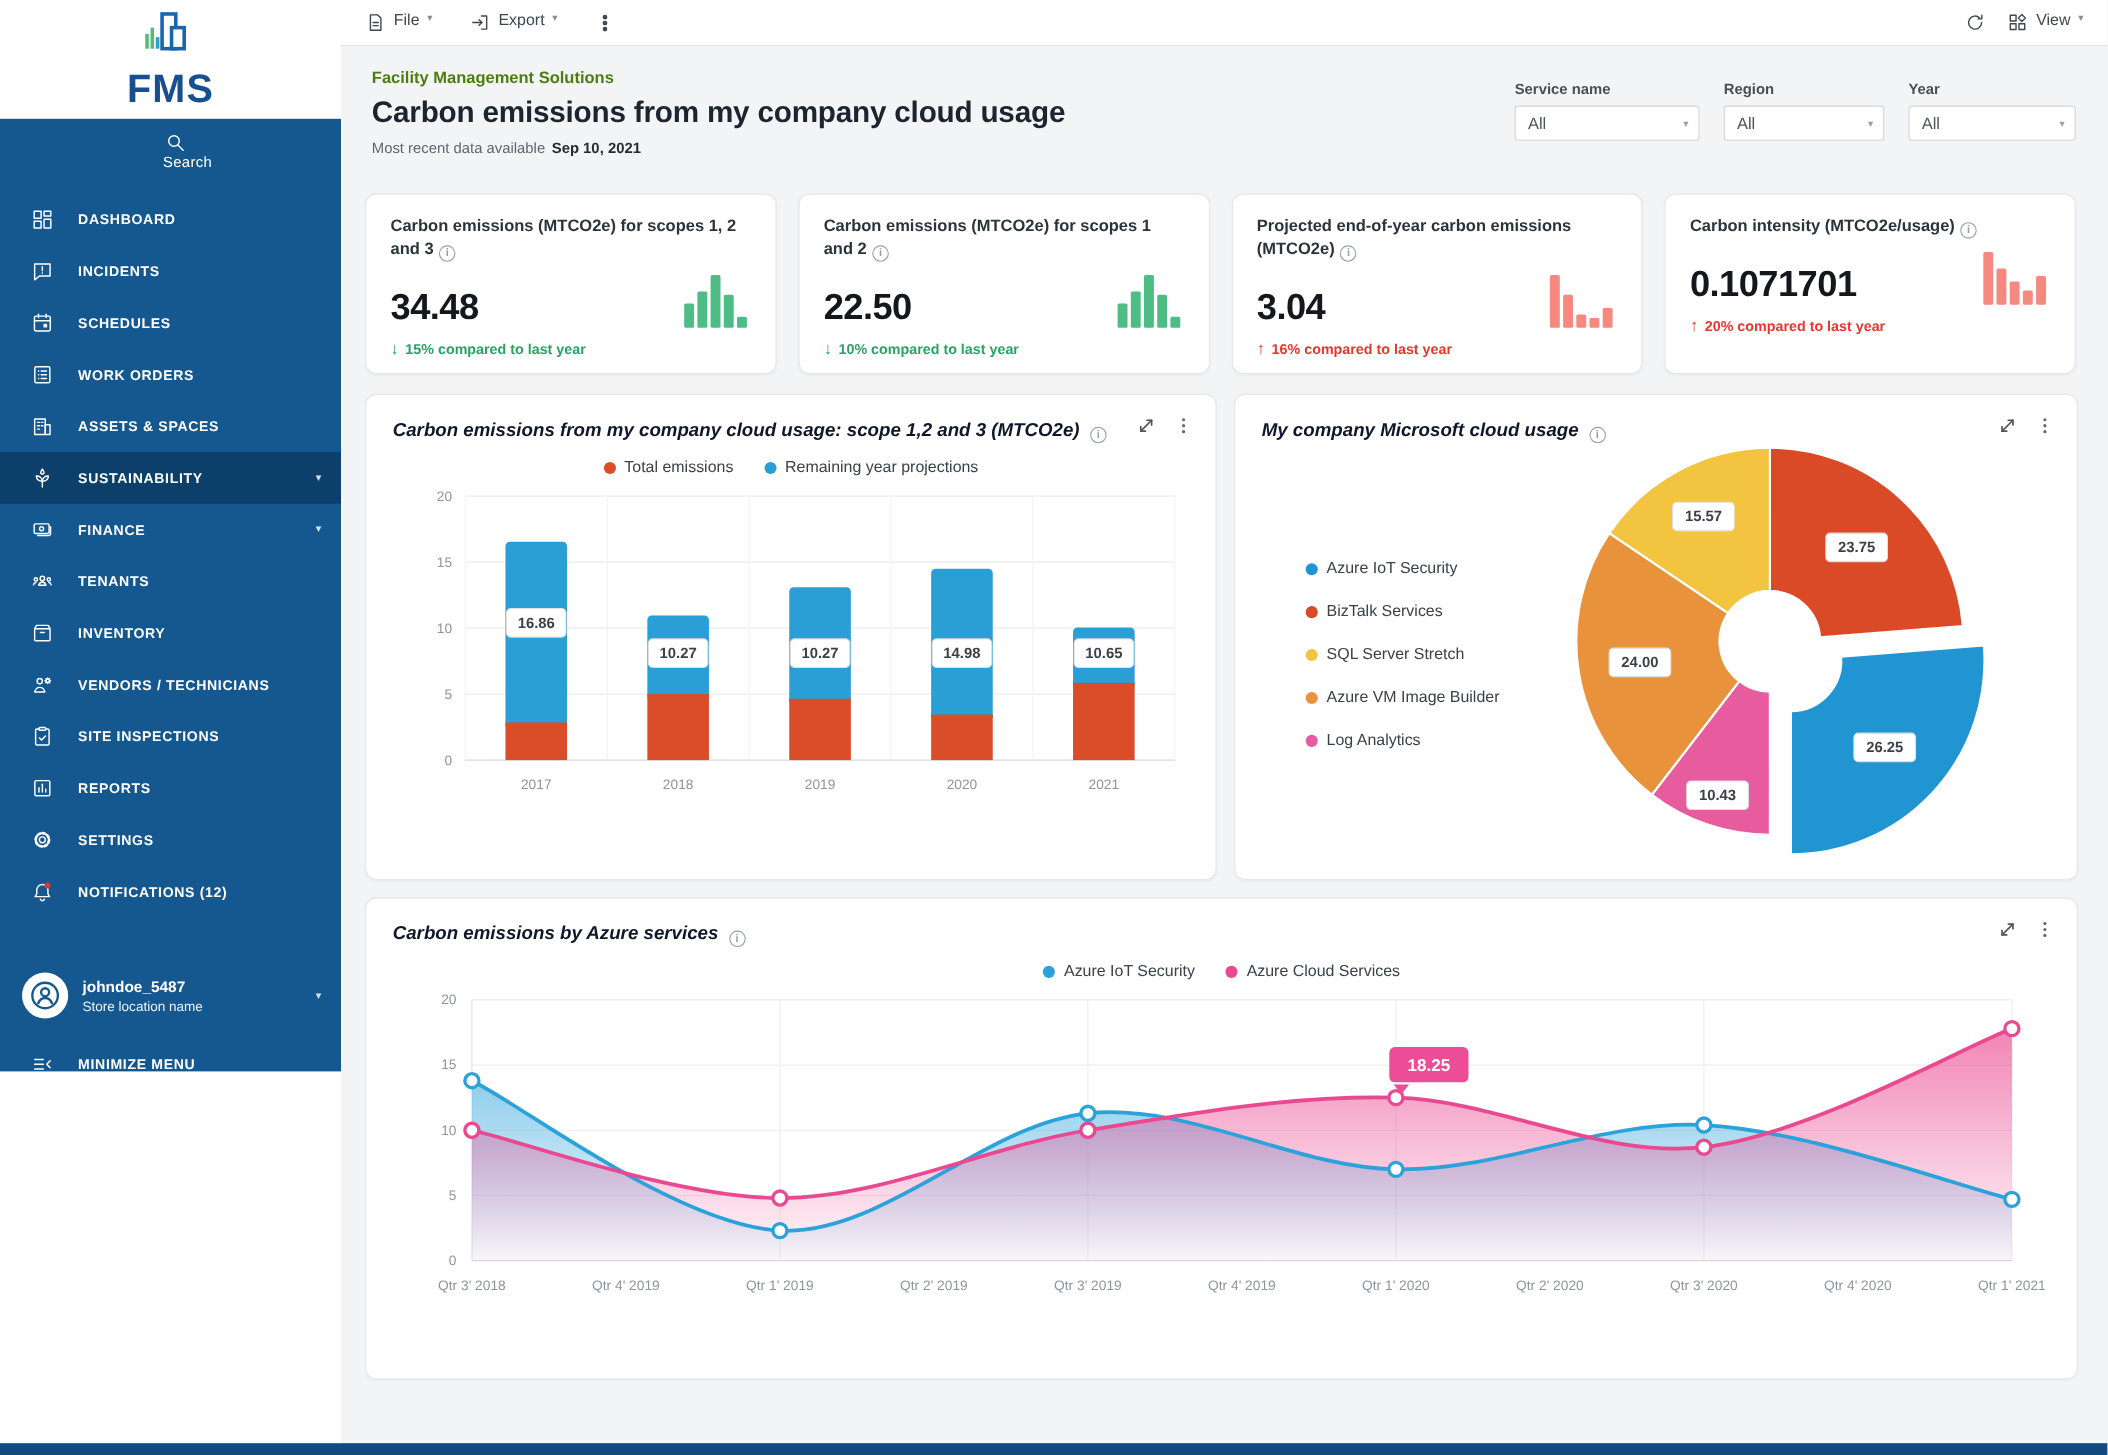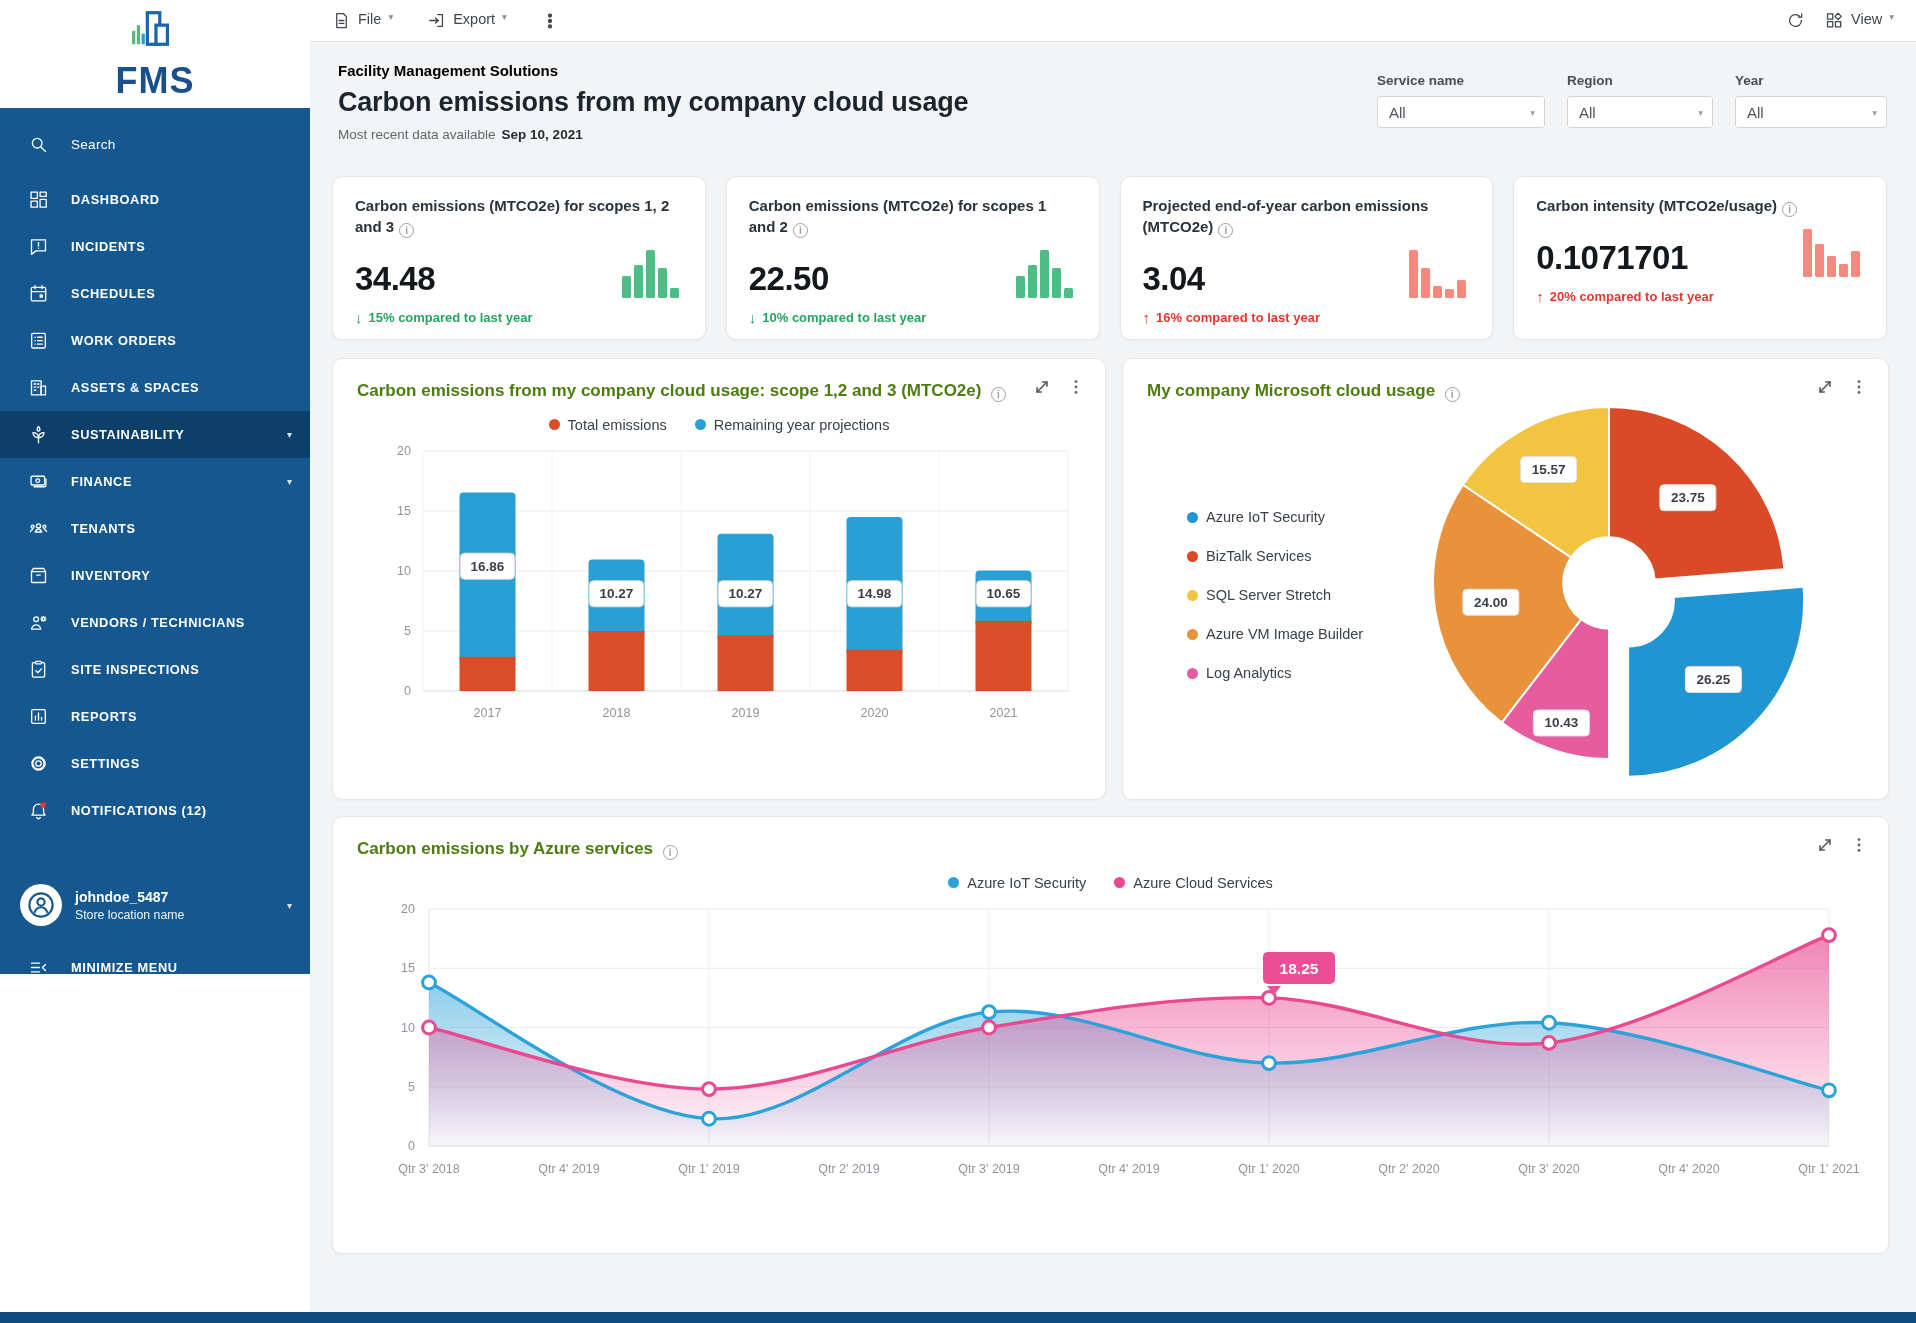--- a/index.html
+++ b/index.html
@@ -7,21 +7,21 @@
   body {
     font-family: "Liberation Sans", "DejaVu Sans", sans-serif;
     background:#f3f4f5; position:relative; overflow:hidden; color:#222;
   }
   
   .sidebar { position:absolute; left:0; top:0; width:310px; height:1323px; background:#fff; z-index:5; }
   .logo { height:108px; display:flex; align-items:center; justify-content:center; gap:10px; background:#fff;flex-direction:column; }
   .logo-text { font-size:36px; font-weight:800; color:#174f8f; letter-spacing:1px; }
   .nav-block { position:absolute; top:108px; left:0; width:310px; height:866px; background:#15588f; padding-top:10px; }
   .nav-item { display:flex; align-items:center; height:47px; padding:0 18px 0 27px; color:#fff; cursor:pointer; }
-  .nav-item.search-row { height:52px; margin-bottom:6px; }
+  .nav-item.search-row { height:52px; margin-bottom:6px;flex-direction:column; }
   .nav-item .ic { width:22px; height:22px; flex:0 0 22px; display:flex; align-items:center; justify-content:center; }
   .nav-item .ic svg { width:21px; height:21px; fill:none; stroke:#fff; stroke-width:1.5; stroke-linecap:round; stroke-linejoin:round; }
   .nav-item .lbl { margin-left:22px; font-size:12.8px; font-weight:700; letter-spacing:.6px; white-space:nowrap; }
   .nav-item.search-row .lbl { font-weight:400; font-size:13.5px; letter-spacing:.3px; }
   .nav-item.active { background:#0d3f6b; }
   .nav-item .caret { margin-left:auto; font-size:10px; color:#cfe0ef; }
   .nav-user { display:flex; align-items:center; margin-top:42px; padding:0 18px 0 20px; color:#fff; height:58px; cursor:pointer; }
   .avatar { width:42px; height:42px; border-radius:50%; background:#fff; display:flex; align-items:center; justify-content:center; }
   .avatar svg { width:30px; height:30px; fill:none; stroke:#15588f; stroke-width:1.7; }
   .nav-user .u-name { font-size:14px; font-weight:700; }
@@ -31,21 +31,21 @@
   
   .topbar { position:absolute; left:310px; top:0; right:0; height:42px; background:#fff; border-bottom:1px solid #e3e3e3; display:flex; align-items:center; padding:0 22px; z-index:4; }
   .tb-btn { display:flex; align-items:flex-start; gap:7px; margin-right:34px; cursor:pointer; color:#3f464d; font-size:14.5px; }
   .tb-btn svg { width:19px; height:19px; fill:none; stroke:#3f464d; stroke-width:1.6; stroke-linecap:round; stroke-linejoin:round; }
   .tb-caret { font-size:9.5px; color:#8a8f95; }
   .kebab-sm svg { width:18px; height:18px; }
   .kebab-sm circle { fill:#555; }
   .tb-right { margin-left:auto; display:flex; align-items:center; gap:20px; }
   
   .page-header { position:absolute; left:338px; top:62px; }
-  .eyebrow { font-size:15px; font-weight:700; color:#000000; }
+  .eyebrow { font-size:15px; font-weight:700; color:#4d7c0f; }
   .page-title { font-size:27px; font-weight:700; color:#1c252e; margin-top:8px; letter-spacing:-.2px; }
   .subline { font-size:13.5px; color:#5f666d; margin-top:9px; }
   .subline b { color:#262c31; margin-left:6px; }
   .filters { position:absolute; right:29px; top:73px; display:flex; gap:22px; }
   .filter .f-label { font-size:13.5px; font-weight:700; color:#494f55; margin-bottom:8px; }
   .select { position:relative; height:32px; background:#fff; border:1px solid #d5d5d5; border-radius:3px; display:flex; align-items:center; padding:0 26px 0 11px; font-size:15px; color:#4e555b; cursor:pointer; }
   .select .caret { position:absolute; right:9px; font-size:9.5px; color:#9aa0a6; }
   .f-service .select { width:168px; } .f-region .select { width:146px; } .f-year .select { width:152px; }
   
   .card { background:#fff; border:1px solid #e7e7e7; border-radius:10px; box-shadow:0 1px 3px rgba(0,0,0,.04); position:relative; }
@@ -58,21 +58,21 @@
   .spark { display:flex; align-items:flex-end; gap:3px; height:48px; margin-right:4px; }
   .spark i { display:block; width:9px; border-radius:1.5px; }
   .kpi-delta { margin-top:11px; font-size:13px; font-weight:600; display:flex; align-items:center; gap:6px; }
   .kpi-delta .arr { font-size:15px; font-weight:700; }
   
   .mid-row { position:absolute; left:332px; top:358px; width:1557px; display:flex; gap:16px; }
   .bar-card { width:774px; height:442px; }
   .donut-card { flex:1; height:442px; }
   .bottom-card { position:absolute; left:332px; top:816px; width:1557px; height:438px; }
   .card-head { padding:21px 24px 0; }
-  .card-title { font-size:17px; font-weight:700; color:#4d7c0f; line-height:1.35; max-width:560px; display:inline; }
+  .card-title { font-size:17px; font-weight:700; color:#0f172a; line-height:1.35; max-width:560px; display:inline;font-style:italic; }
   .card-actions { position:absolute; top:19px; right:20px; display:flex; gap:16px; align-items:center; }
   .card-actions .act { cursor:pointer; }
   .card-actions svg { width:18px; height:18px; }
   .expand svg { fill:none; stroke:#555; stroke-width:1.7; stroke-linecap:round; stroke-linejoin:round; }
   .kebab svg circle { fill:#666; }
   .legend { display:flex; justify-content:center; gap:28px; margin-top:14px; }
   .legend-item { display:flex; align-items:center; gap:8px; font-size:14.5px; color:#3a4149; cursor:pointer; }
   .dot { width:11px; height:11px; border-radius:50%; display:inline-block; }
   .donut-legend { position:absolute; left:64px; top:150px; display:flex; flex-direction:column; gap:23px; }
   .chart-svg { display:block; }

